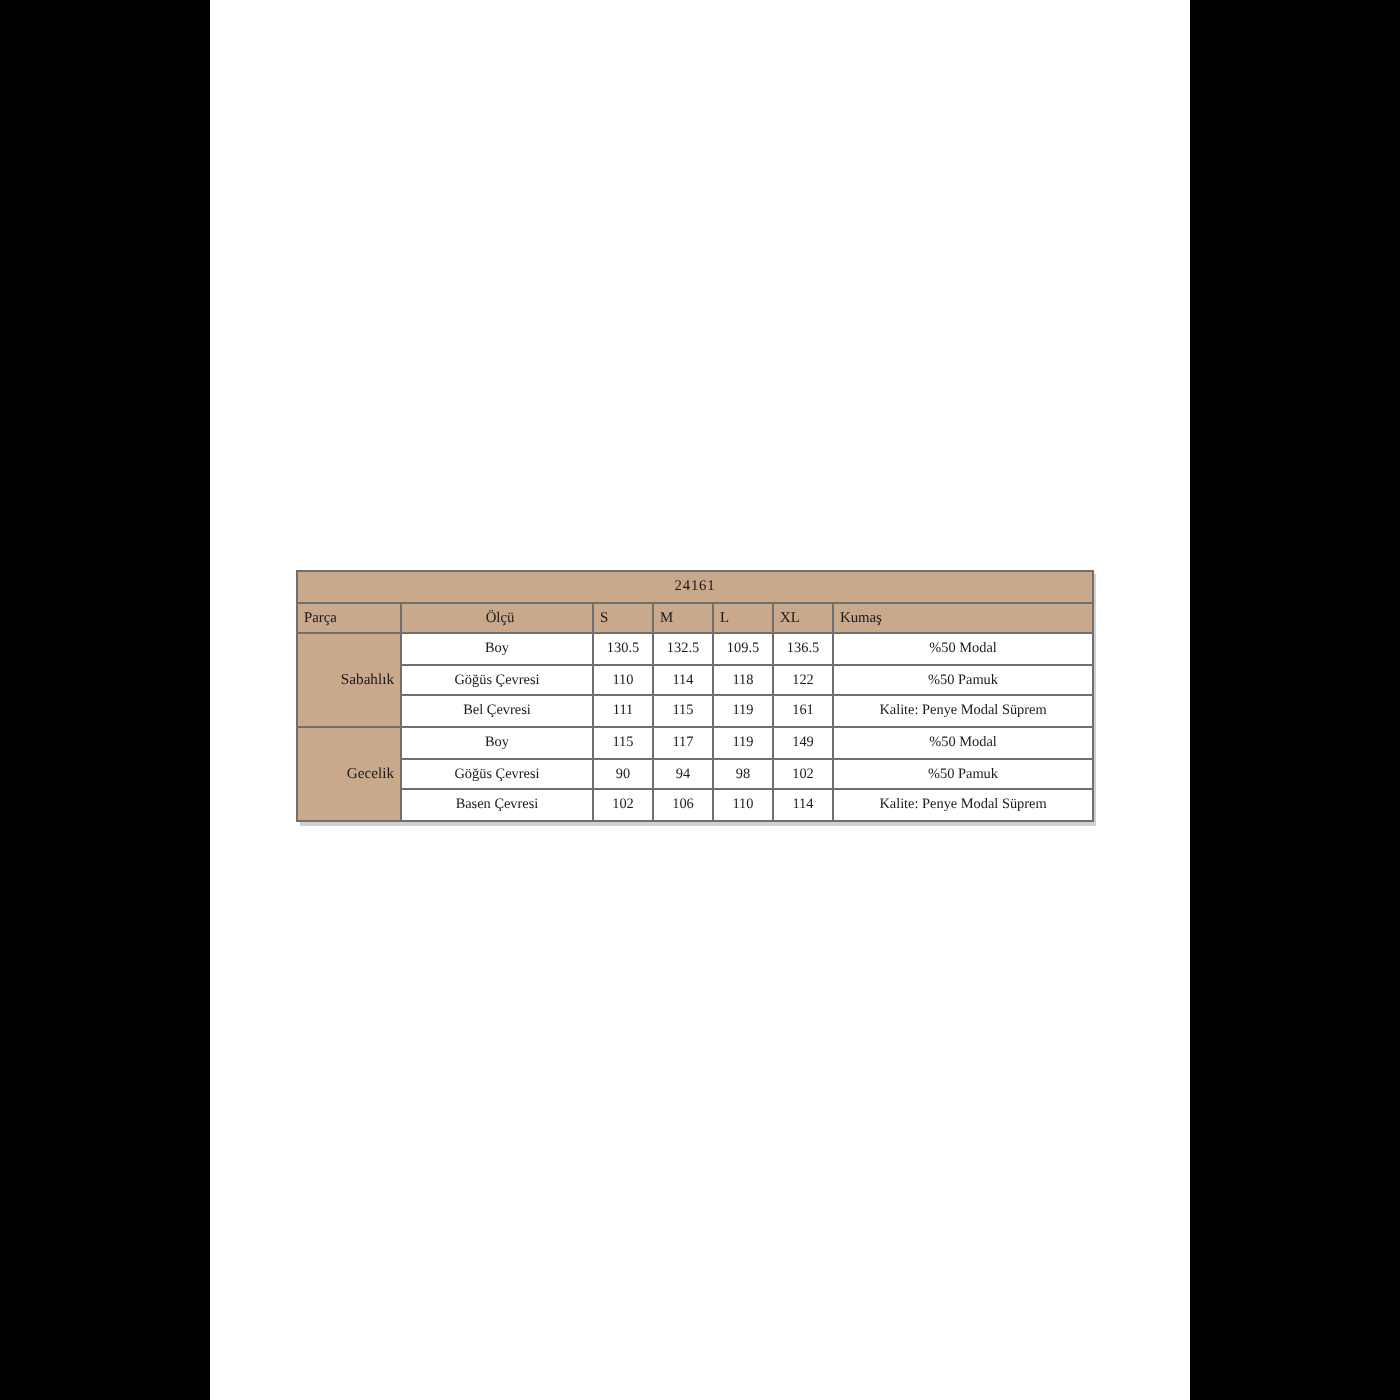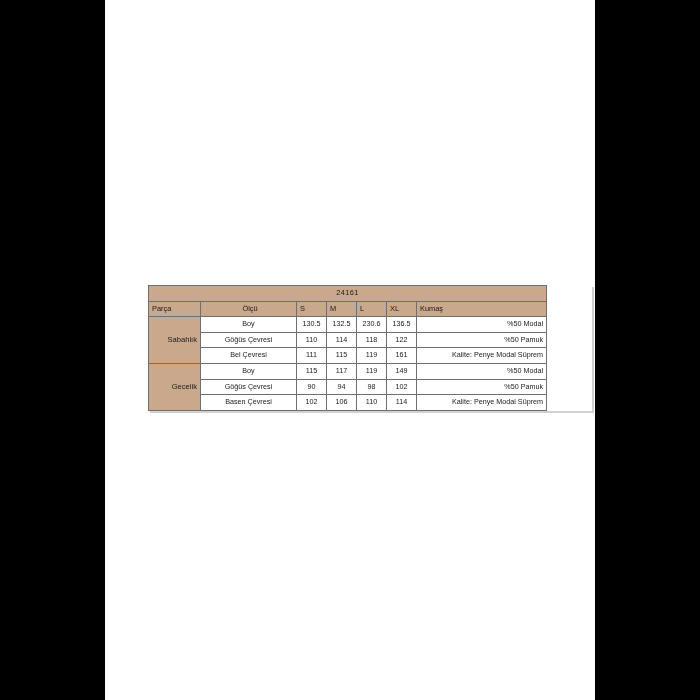--- a/index.html
+++ b/index.html
@@ -24,23 +24,24 @@
     left: 105px;
     top: 0;
     width: 490px;
     height: 700px;
     background: #ffffff;
   }
   .table-wrap {
     position: absolute;
     left: 148px;
     top: 285px;
-    width: 444px;
+    width: 398px;
     background: #ffffff;
     box-shadow: 2px 2px 0 rgba(0,0,0,0.18);
+    font-family: Liberation Serif, serif;
   }
   table.size-table {
     border-collapse: collapse;
     width: 398px;
     table-layout: fixed;
     font-size: 7.2px;
     color: #1a1a1a;
   }
   table.size-table td, table.size-table th {
     border: 1px solid #6f6f6f;
@@ -78,21 +79,21 @@
   .label-cell {
     text-align: center;
     padding-left: 6px;
     background: #ffffff;
   }
   .num-cell {
     text-align: center;
     background: #ffffff;
   }
   .fabric-cell {
-    text-align: right;
+    text-align: center;
     padding-left: 6px;
     background: #ffffff;
   }
   col.c-group { width: 52px; }
   col.c-label { width: 96px; }
   col.c-s { width: 30px; }
   col.c-m { width: 30px; }
   col.c-l { width: 30px; }
   col.c-xl { width: 30px; }
   col.c-fab { width: 130px; }
@@ -126,21 +127,21 @@
           <td>L</td>
           <td>XL</td>
           <td>Kumaş</td>
         </tr>
 
         <tr>
           <td class="group-cell" rowspan="3">Sabahlık</td>
           <td class="label-cell">Boy</td>
           <td class="num-cell">130.5</td>
           <td class="num-cell">132.5</td>
-          <td class="num-cell">230.6</td>
+          <td class="num-cell">109.5</td>
           <td class="num-cell">136.5</td>
           <td class="fabric-cell">%50 Modal</td>
         </tr>
         <tr>
           <td class="label-cell">Göğüs Çevresi</td>
           <td class="num-cell">110</td>
           <td class="num-cell">114</td>
           <td class="num-cell">118</td>
           <td class="num-cell">122</td>
           <td class="fabric-cell">%50 Pamuk</td>

